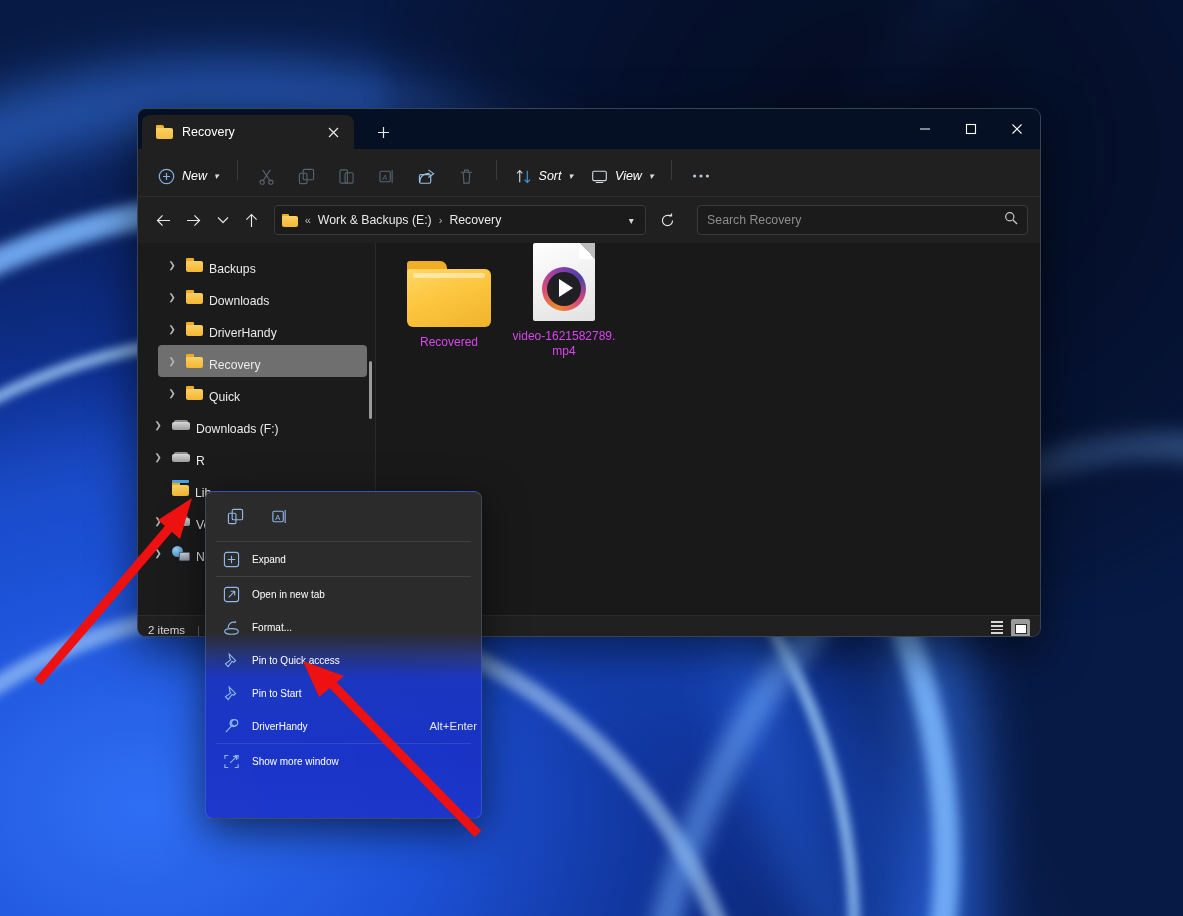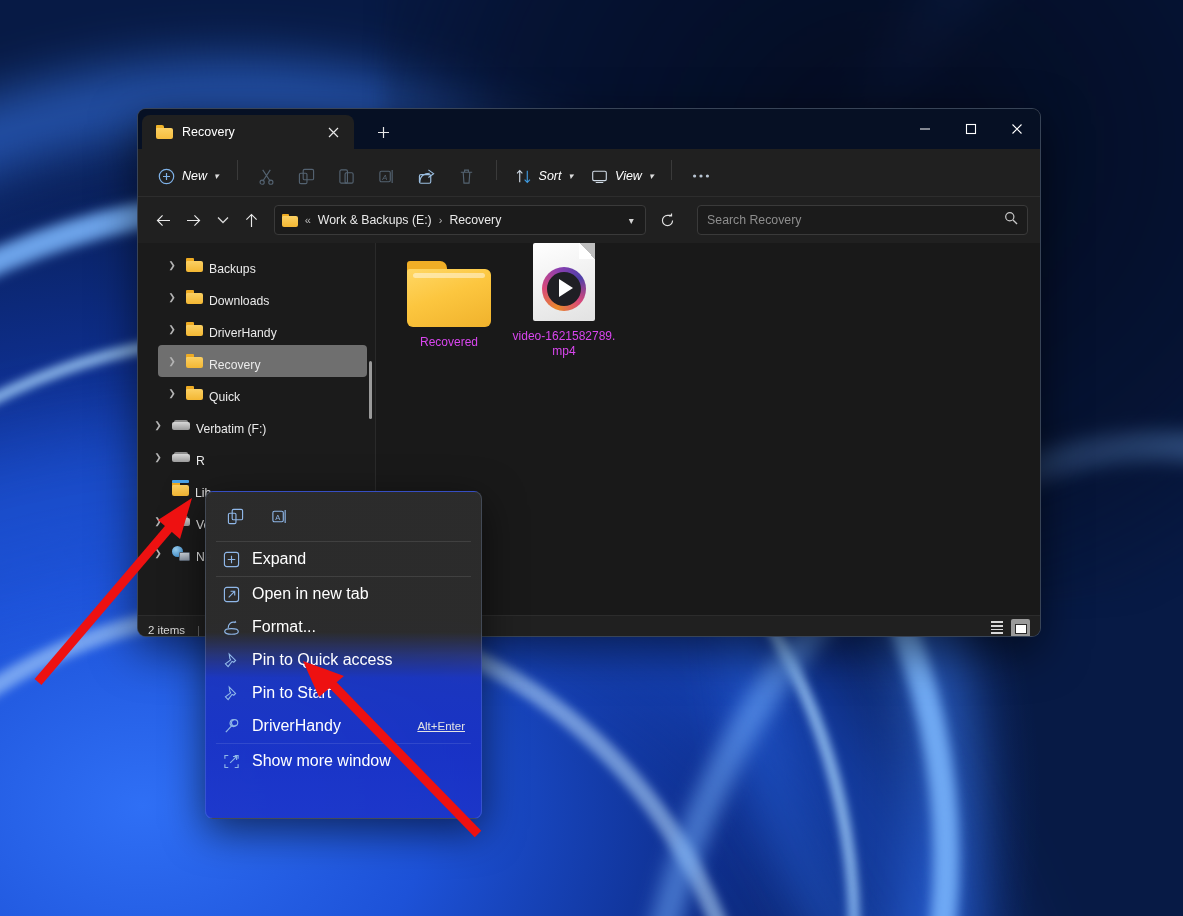--- a/index.html
+++ b/index.html
@@ -407,22 +407,22 @@
     border-radius: 4px;
     display: flex; align-items: center;
     padding-left: 12px;
     gap: 12px;
   }
   .ctx-ic {
     width: 18px; height: 18px; flex: 0 0 auto;
     display: flex; align-items: center; justify-content: center;
     color: #8fb7e8;
   }
-  .ctx-label { color: #ffffff; font-size: 16px; white-space: nowrap; }
-  .ctx-accel { margin-left: auto; margin-right: 12px; color: #e3e3e3; font-size: 11.5px; text-decoration: underline; }
+  .ctx-label { color: #ffffff; font-size: 10px; white-space: nowrap; }
+  .ctx-accel { margin-left: auto; color: #e3e3e3; font-size: 11.5px; }
 
   
   #arrows {
     position: absolute; inset: 0;
     pointer-events: none;
   }
 </style>
 </head>
 <body>
 
@@ -655,21 +655,21 @@
               <span class="ti-label">Quick</span>
             </div>
             <div class="tree-item">
               <span class="tw">❯</span>
               <span style="display: flex; align-items: center;">
                 <span class="ic-drive">
                   <span class="d2"></span>
                   <span class="d1"></span>
                 </span>
               </span>
-              <span class="ti-label">Verbatim (F:)</span>
+              <span class="ti-label">Downloads (F:)</span>
             </div>
             <div class="tree-item">
               <span class="tw">❯</span>
               <span style="display: flex; align-items: center;">
                 <span class="ic-drive">
                   <span class="d2"></span>
                   <span class="d1"></span>
                 </span>
               </span>
               <span class="ti-label">R</span>

